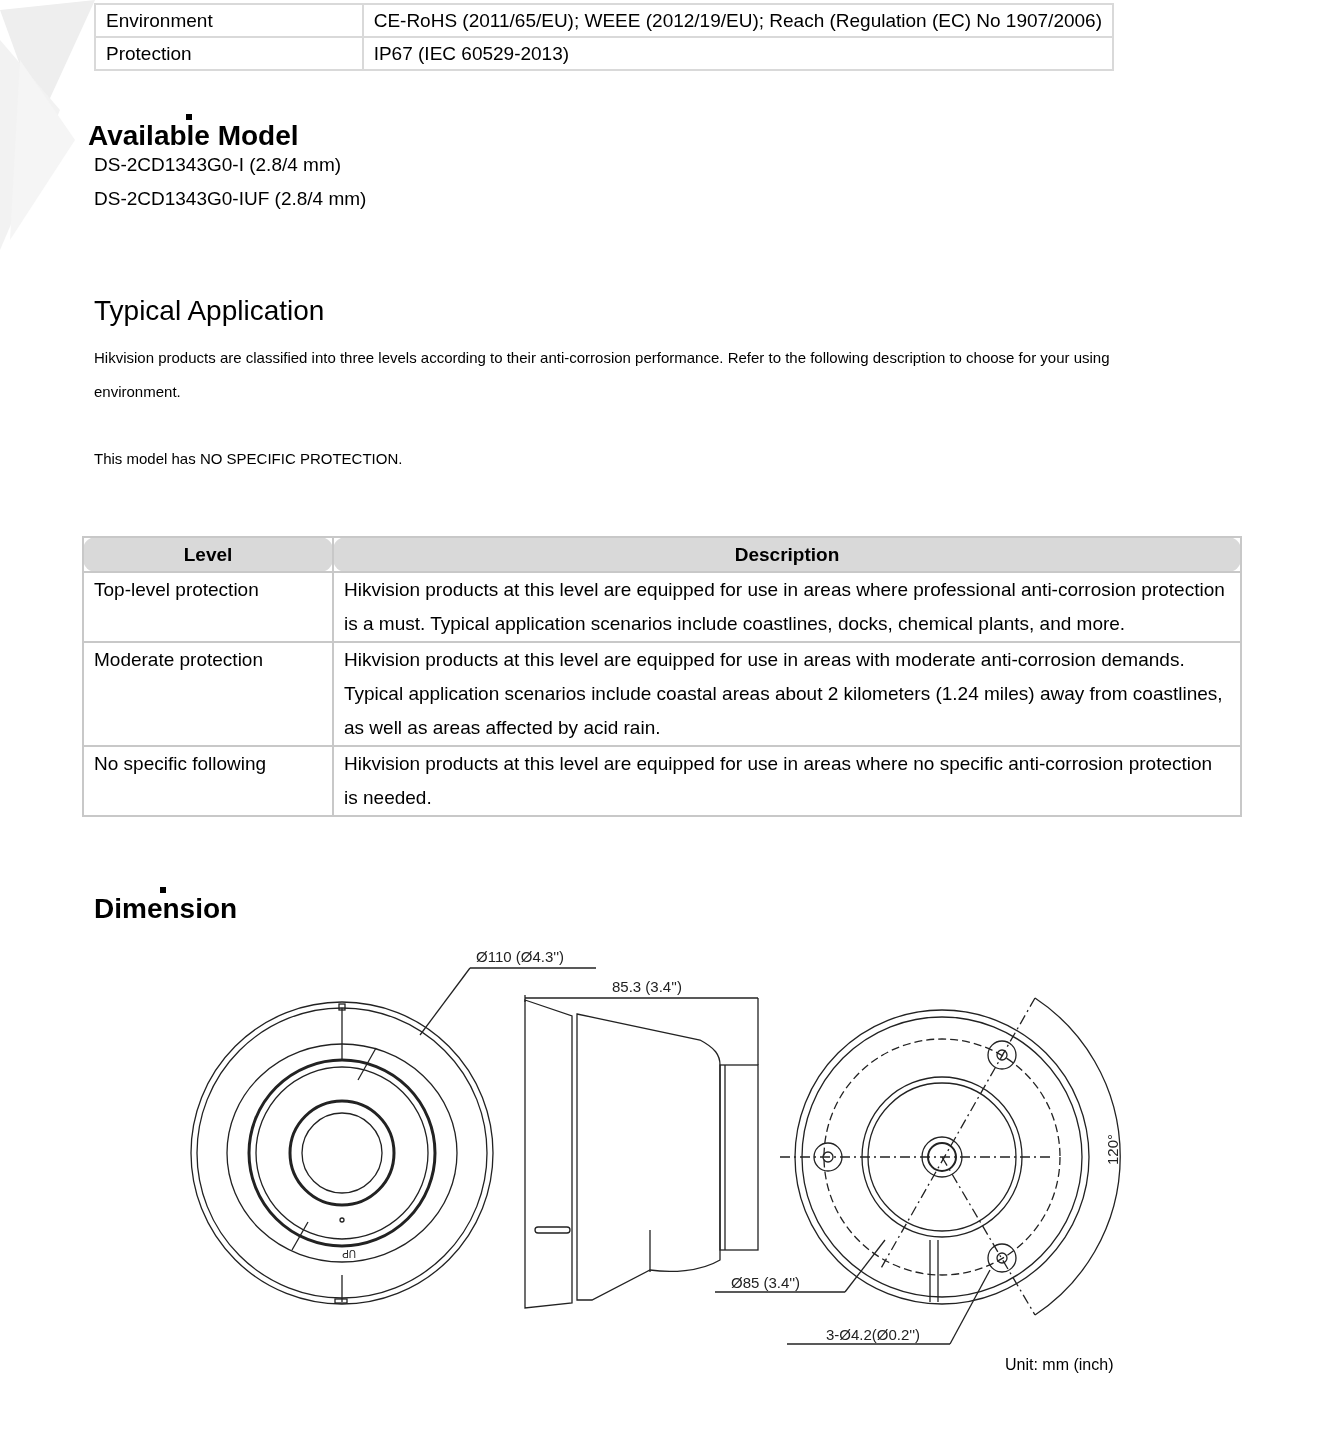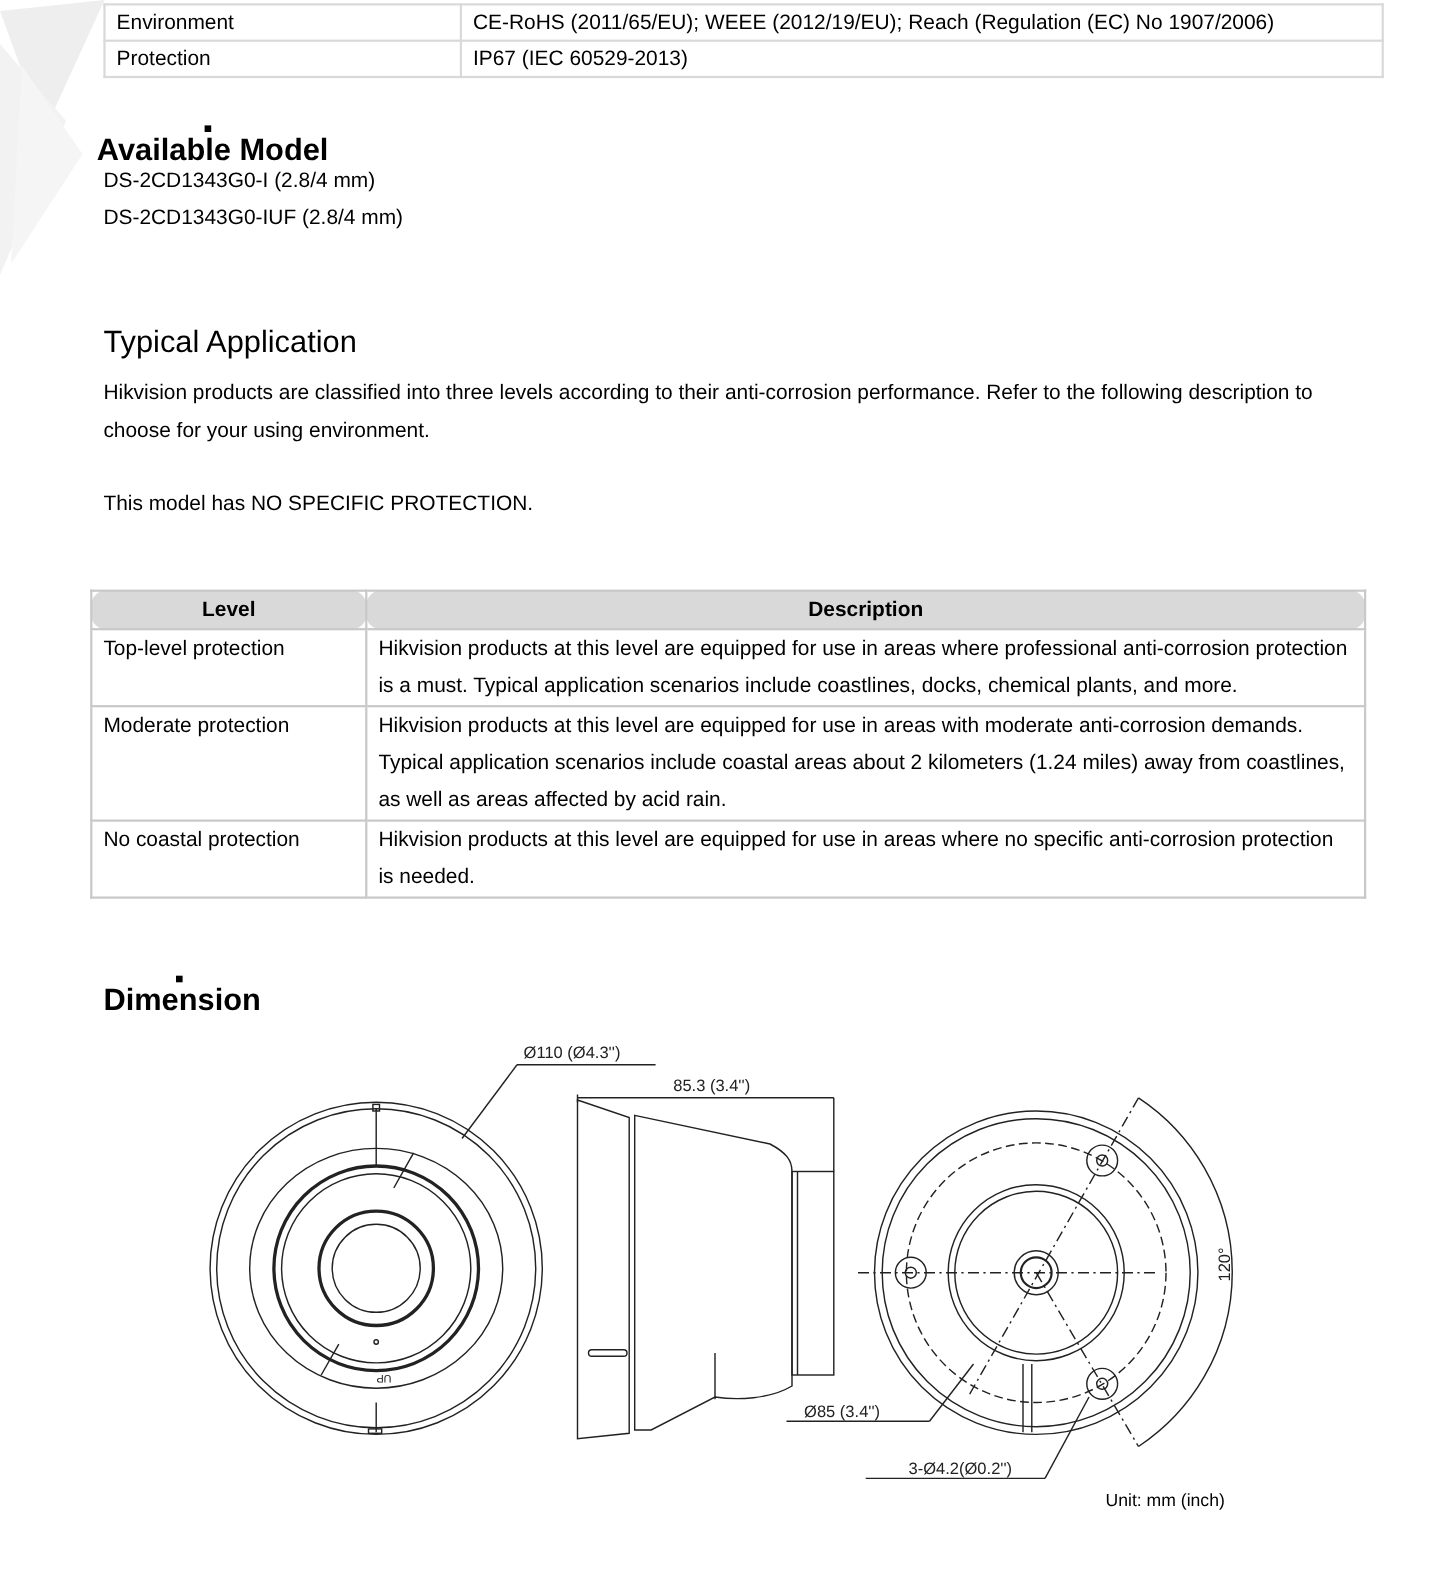--- a/index.html
+++ b/index.html
@@ -3,36 +3,36 @@
 <meta charset="utf-8">
 <style>
   html, body { margin: 0; padding: 0; }
   body {
     width: 1323px; height: 1441px; position: relative; overflow: hidden;
     background: #ffffff; color: #000000;
     font-family: "Liberation Sans", "DejaVu Sans", sans-serif;
   }
   .watermark { position: absolute; left: 0; top: 0; width: 100px; height: 250px; }
   .spec-table {
-    position: absolute; left: 94px; top: 3px; width: 1164px;
+    position: absolute; left: 94px; top: 3px; width: 1020px;
     border-collapse: collapse; font-size: 19px;
   }
   .spec-table td {
     border: 2px solid #d9d9d9; height: 31px; padding: 0 10px;
     vertical-align: middle; white-space: nowrap;
   }
   .spec-table td.k { width: 302px; }
   .h-bullet {
     position: absolute; left: 88px; font-weight: bold; font-size: 28px;
     display: flex; align-items: center; flex-direction: column;
   }
   .bullet-sq { display: inline-block; width: 6px; height: 6px; background: #000; margin-right: 8px; }
   .model-line { position: absolute; left: 94px; font-size: 19px; }
   .h-plain { position: absolute; left: 94px; top: 295px; font-weight: normal; font-size: 28px; }
-  .para { position: absolute; left: 94px; font-size: 19px; line-height: 34px; width: 1100px; }
+  .para { position: absolute; left: 94px; font-size: 15px; line-height: 34px; width: 1100px; }
   .level-table {
     position: absolute; left: 82px; top: 536px; width: 1160px;
     border-collapse: collapse; font-size: 19px;
   }
   .level-table th, .level-table td {
     border: 2px solid #c8c8c8; vertical-align: top; text-align: left;
   }
   .level-table th {
     background: #d9d9d9; font-weight: bold; text-align: center;
     height: 33px; padding: 0; vertical-align: middle; font-size: 19px; border-radius: 13px;
@@ -83,21 +83,21 @@
   </tr>
   <tr>
     <td class="lvl">Top-level protection</td>
     <td>Hikvision products at this level are equipped for use in areas where professional anti-corrosion protection is a must. Typical application scenarios include coastlines, docks, chemical plants, and more.</td>
   </tr>
   <tr>
     <td class="lvl">Moderate protection</td>
     <td>Hikvision products at this level are equipped for use in areas with moderate anti-corrosion demands. Typical application scenarios include coastal areas about 2 kilometers (1.24 miles) away from coastlines, as well as areas affected by acid rain.</td>
   </tr>
   <tr>
-    <td class="lvl">No coastal protection</td>
+    <td class="lvl">No specific following</td>
     <td>Hikvision products at this level are equipped for use in areas where no specific anti-corrosion protection is needed.</td>
   </tr>
 </tbody>
   </table>
 
 <div class="h-bullet" style="top:887px; left:94px;">
   <span class="bullet-sq" style="margin-right:5px;"></span>
   <span>Dimension</span>
 </div>
 

